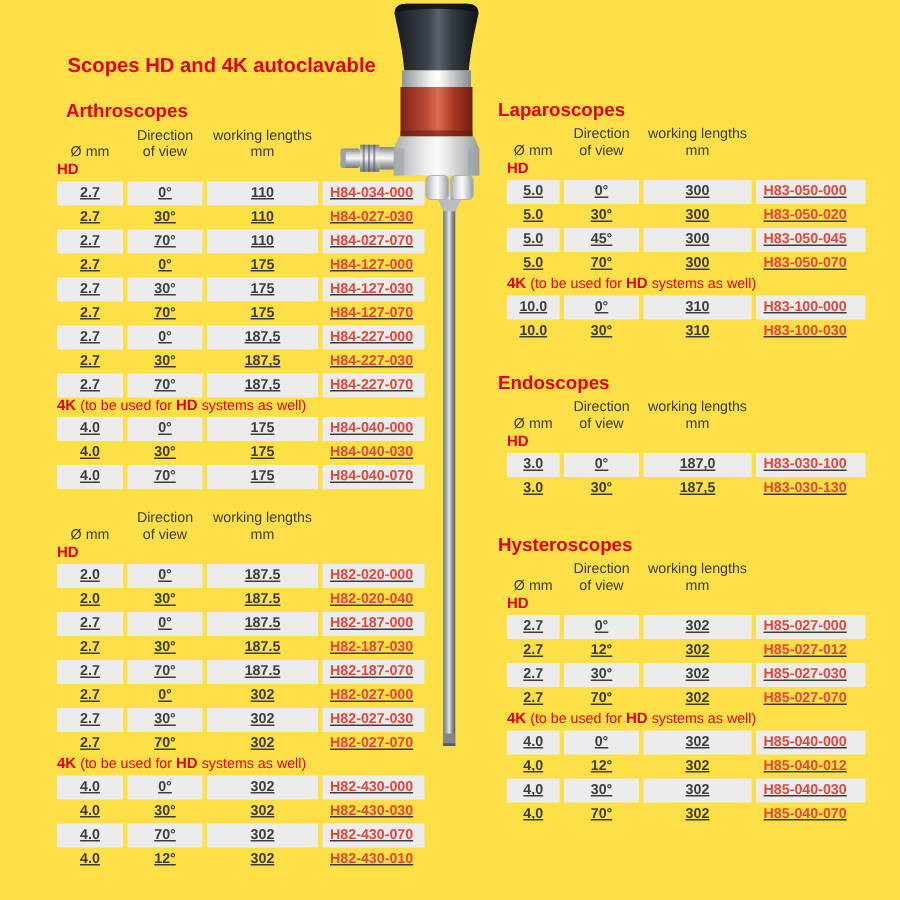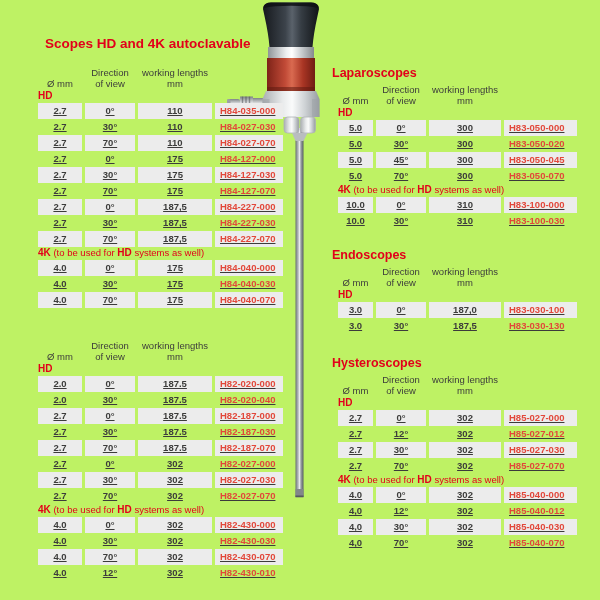--- a/index.html
+++ b/index.html
@@ -8,21 +8,21 @@
     --txt:#3c3c3b;
     --row-gray:#ececec;
   }
   *{box-sizing:border-box;}
   html,body{margin:0;padding:0;}
   body{
     width:600px;height:600px;background:#fff;
     font-family:"Liberation Sans",sans-serif;
     color:var(--txt);
   }
-  .page{position:relative;width:600px;height:600px;overflow:hidden;background:#bef264;}
+  .page{position:relative;width:600px;height:600px;overflow:hidden;background:#fde047;}
 
   .page-title{
     position:absolute;left:45px;top:36px;
     font-size:13.5px;font-weight:bold;color:var(--red);white-space:nowrap;
   }
 
   .section{position:absolute;}
   .section-title{
     font-size:12.5px;font-weight:bold;color:var(--red);
     height:15px;line-height:15px;margin:0 0 3px 0;white-space:nowrap;
@@ -136,41 +136,42 @@
         <rect x="40.5" y="99" width="7" height="18" fill="#9ca1a5" opacity="0.5"></rect>
         <rect x="90" y="99" width="7.5" height="18" fill="#9ca1a5" opacity="0.5"></rect>
         <rect x="62" y="117" width="15" height="16" rx="3.5" fill="url(#hexG)" stroke="#aeb2b6" stroke-width="0.8"></rect>
         <rect x="78.5" y="117" width="15" height="16" rx="3.5" fill="url(#hexG)" stroke="#aeb2b6" stroke-width="0.8"></rect>
         <path d="M70 133 L85.5 133 L81.5 141 L73.5 141 Z" fill="#b9bdc0"></path>
       </g>
     </svg>
   </div>
 
   <section class="section side-left" id="sec-arthro" style="left:38px;top:67px;width:245px;--cols:44px 50px 74px 68px;">
+    <h2 class="section-title">Arthroscopes</h2>
     <div class="thead">
       <div class="th">
           <div>Ø mm</div>
         </div>
       <div class="th">
           <div>Direction</div>
           <div>of view</div>
         </div>
       <div class="th">
           <div>working lengths</div>
           <div>mm</div>
         </div>
       <div class="th"></div>
     </div>
     <div class="tbody">
         <div class="group-label">HD</div>
         <div class="row odd">
           <div class="cell c0">2.7</div>
           <div class="cell c1">0°</div>
           <div class="cell c2">110</div>
-          <div class="cell c3">H84-035-000</div>
+          <div class="cell c3">H84-034-000</div>
         </div>
         <div class="row even">
           <div class="cell c0">2.7</div>
           <div class="cell c1">30°</div>
           <div class="cell c2">110</div>
           <div class="cell c3">H84-027-030</div>
         </div>
         <div class="row odd">
           <div class="cell c0">2.7</div>
           <div class="cell c1">70°</div>

